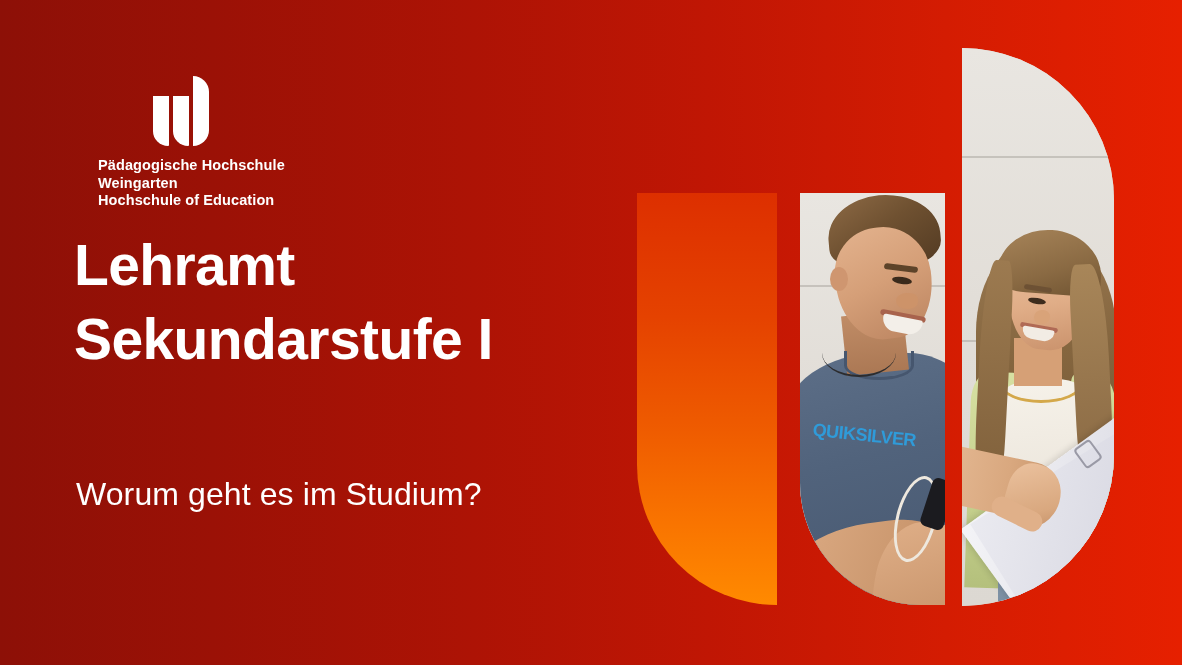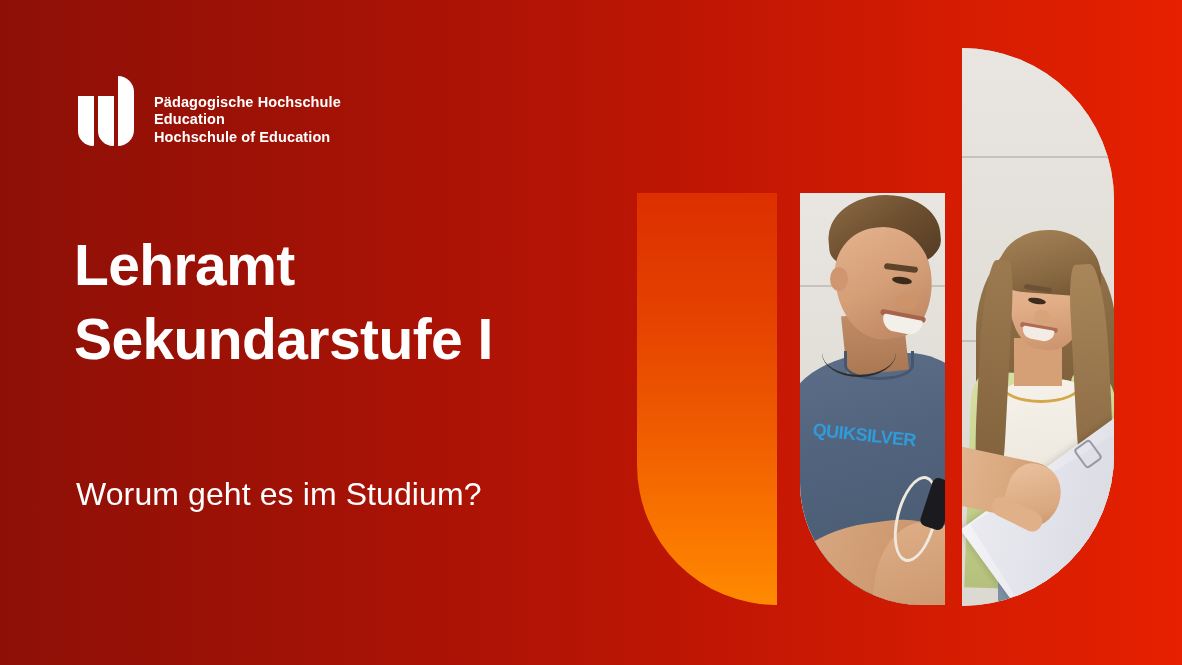--- a/index.html
+++ b/index.html
@@ -28,21 +28,22 @@
         #d41c02 80%,
         #e62000 100%);
   }
 
   
   #logo-block {
     position: absolute;
     left: 78px;
     top: 76px;
     display: flex;
-    align-items: flex-end;
+    align-items: center;
+    flex-direction: column;
   }
   #logo-mark {
     position: relative;
     width: 56px;
     height: 70px;
     flex: none;
   }
   #logo-mark .bar {
     position: absolute;
     background: #ffffff;
@@ -486,21 +487,21 @@
 <div id="slide">
 
   <div id="logo-block">
     <div id="logo-mark">
       <div class="bar bar-left"></div>
       <div class="bar bar-mid"></div>
       <div class="bar bar-right"></div>
     </div>
     <div id="logo-text">
       <div>Pädagogische Hochschule</div>
-      <div>Education</div>
+      <div>Weingarten</div>
       <div>Hochschule of Education</div>
     </div>
   </div>
 
   <div id="subtitle">Worum geht es im Studium?</div>
 
   <div id="headline">
     <div>Lehramt</div>
     <div>Sekundarstufe I</div>
   </div>

